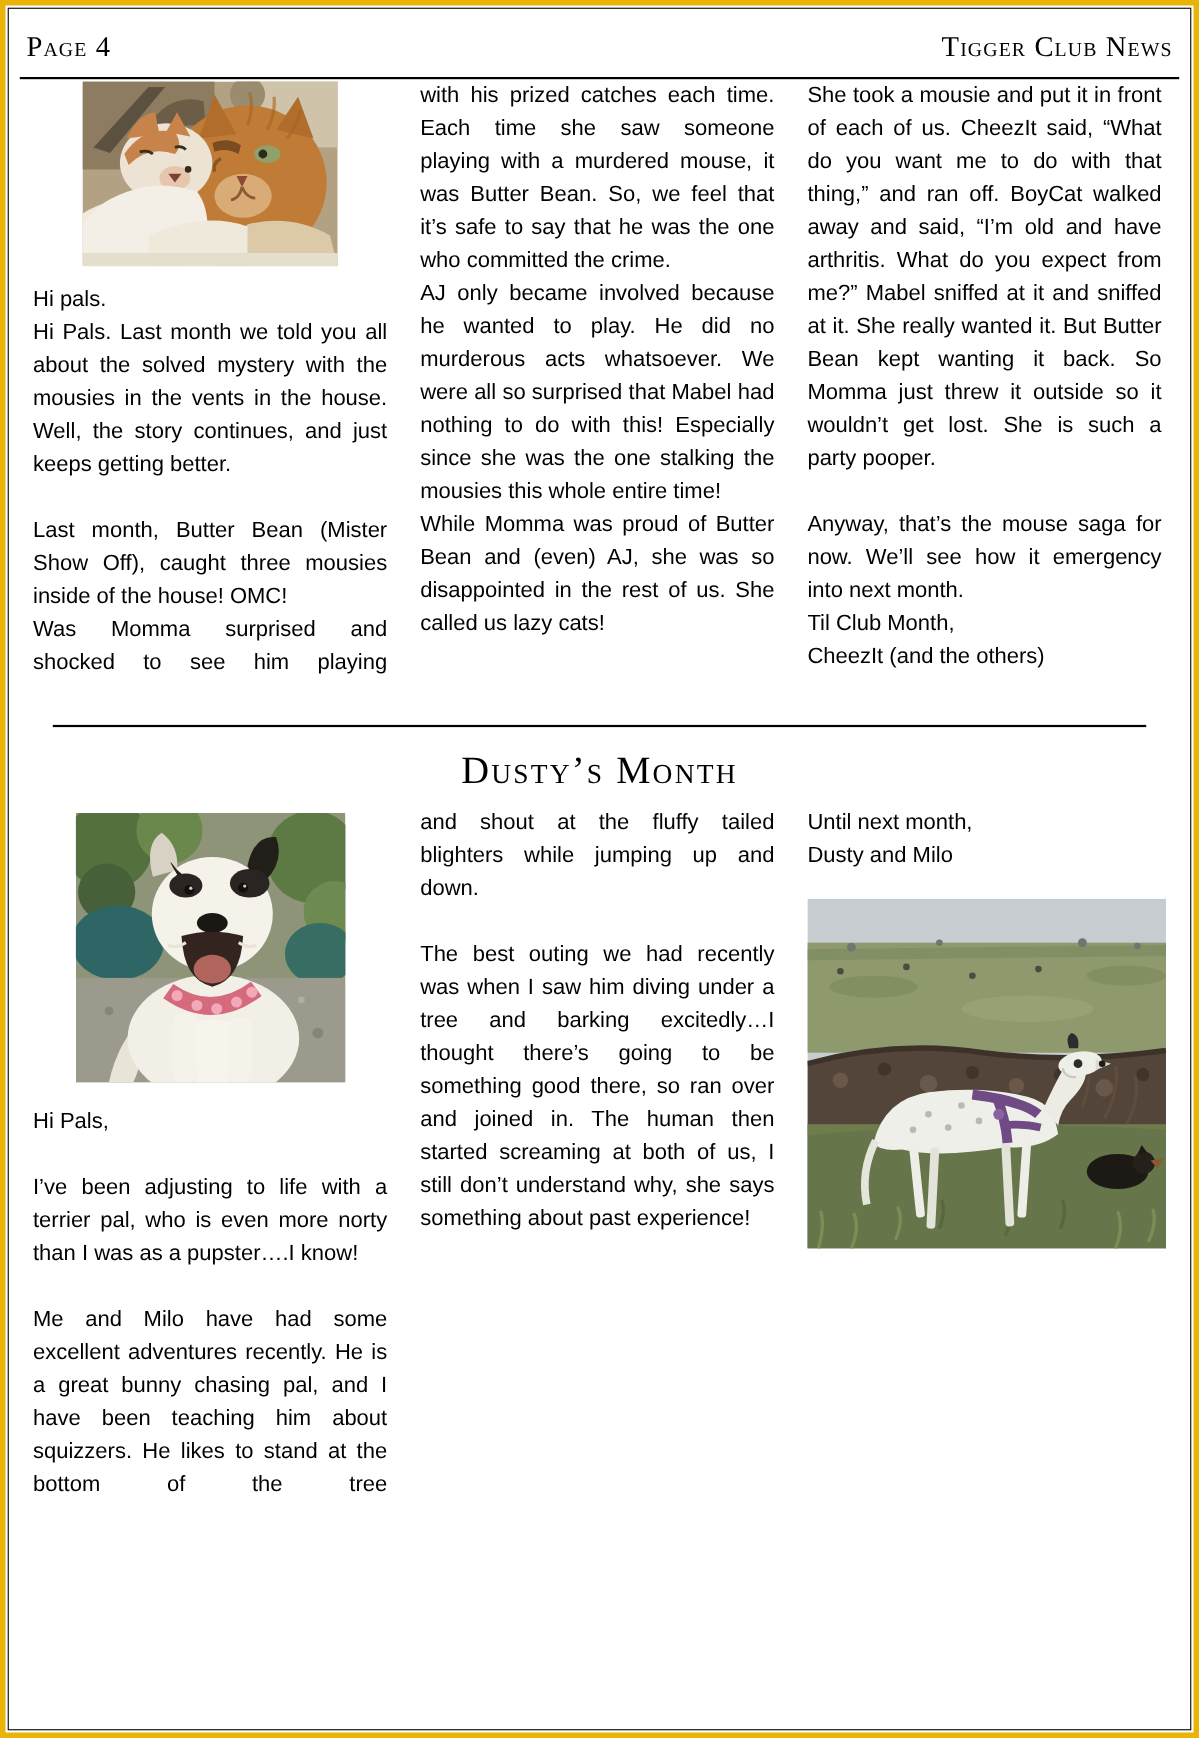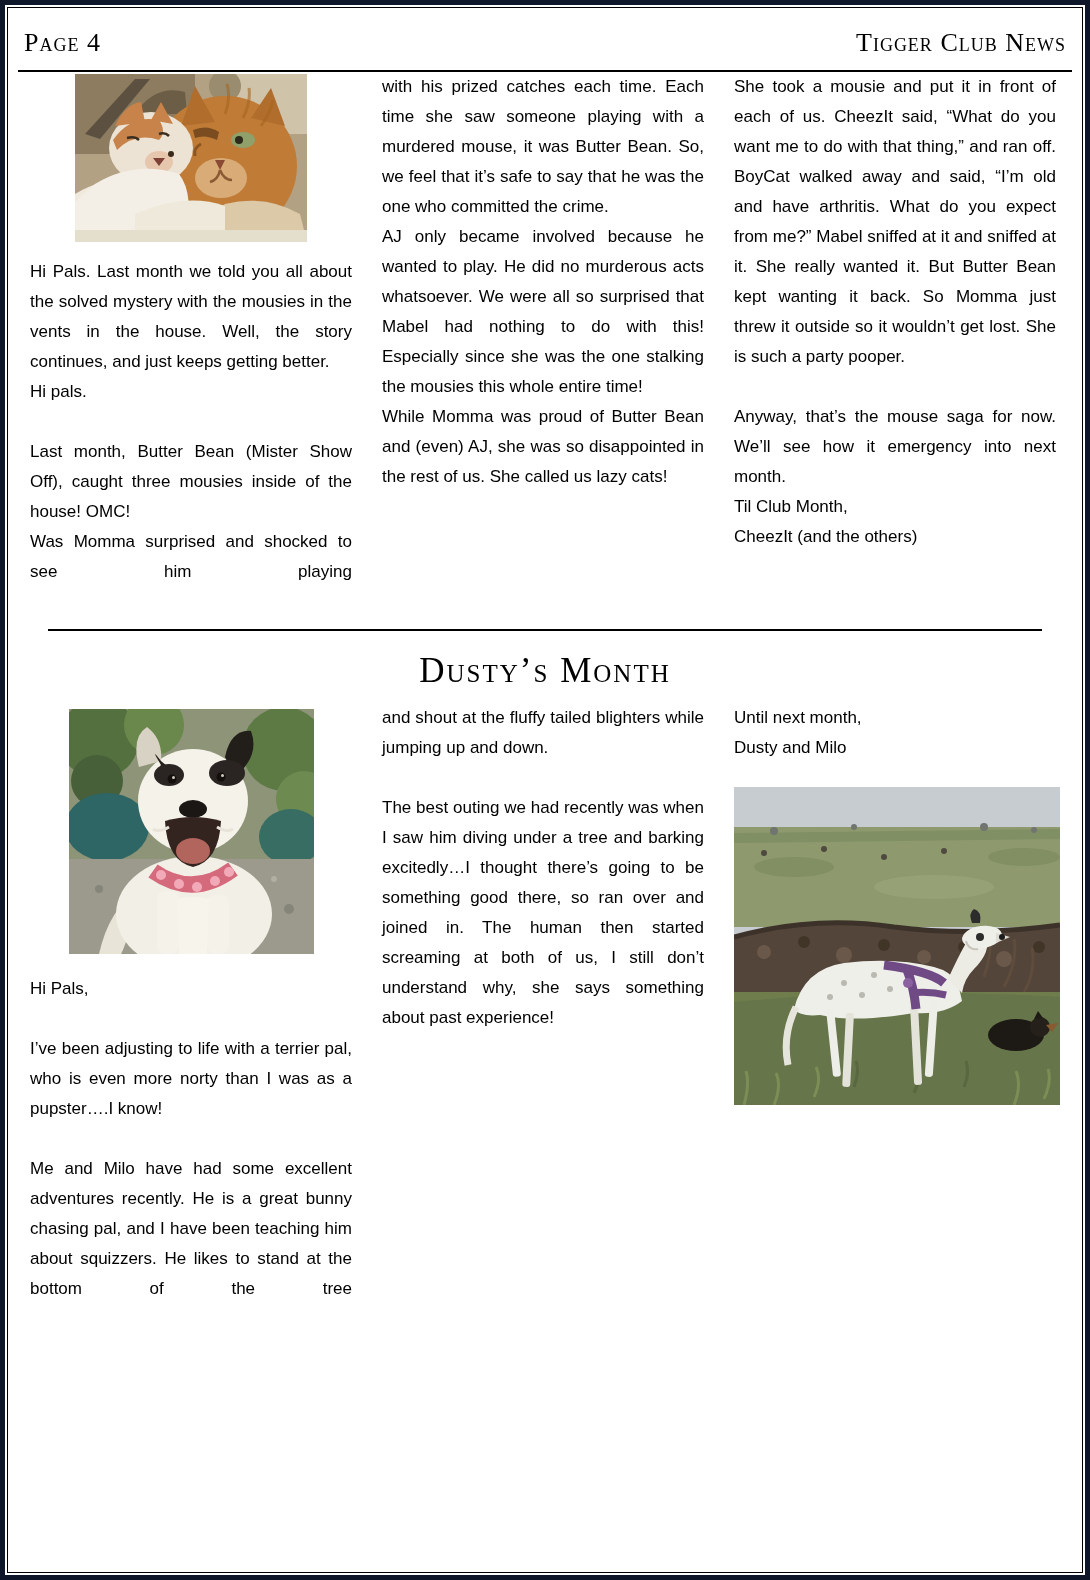--- a/index.html
+++ b/index.html
@@ -1,39 +1,39 @@
 <!DOCTYPE html>
 <html><head>
 <meta charset="utf-8">
 <style>
   html,body { margin:0; padding:0; background:#888; }
   .page {
     position:relative; width:1090px; height:1580px; margin:0 auto;
     background:#fff; box-sizing:border-box;
-    border:5px solid #0f172a; padding:2px;
+    border:5px solid #eab308; padding:2px;
   }
   .inner {
     width:100%; height:100%; box-sizing:border-box;
     border:1px solid #000; overflow:hidden;
     font-family:"Liberation Sans", sans-serif; color:#000;
   }
   .pagehead {
     display:flex; justify-content:space-between; align-items:baseline;
     padding:20px 16px 4px 16px;
     font-family:"Liberation Serif", serif; font-variant:small-caps;
     font-size:26px; letter-spacing:1px;
   }
   .headrule { border:0; border-top:2px solid #000; margin:8px 10px 0 10px; }
   .article-title {
     text-align:center; margin:20px 0 12px 0;
     font-family:"Liberation Serif", serif; font-variant:small-caps;
     font-weight:normal; font-size:35px; letter-spacing:2px;
   }
   .cols { display:flex; gap:30px; padding:0 22px; }
-  .col { flex:0 0 322px; width:322px; font-size:17px; line-height:30px; text-align:justify; }
+  .col { flex:0 0 322px; width:322px; font-size:20px; line-height:30px; text-align:justify; }
   .col p { margin:0; }
   p.gap { margin-top:30px; }
   p.cont { text-align-last:justify; }
   figure { margin:0; }
   .photo1 { width:232px; height:168px; margin:2px auto 15px auto; }
   .photo2 { width:245px; height:245px; margin:6px auto 20px auto; }
   .photo3 { width:326px; height:318px; margin:24px auto 0 auto; }
   .photo1 svg, .photo2 svg, .photo3 svg { display:block; width:100%; height:100%; }
   .divider { border:0; border-top:2px solid #000; margin:42px 40px 0 40px; }
 </style>
@@ -81,22 +81,22 @@
               <path d="M52,64 q8,-2 12,2" stroke="#3a2e20" stroke-width="2.5" fill="none"></path>
               <path d="M84,60 q6,-2 10,2" stroke="#3a2e20" stroke-width="2.5" fill="none"></path>
               <ellipse cx="84" cy="88" rx="14" ry="11" fill="#e7c6ae"></ellipse>
               <path d="M78,84 L90,84 L84,92 Z" fill="#7d4136"></path>
               <circle cx="96" cy="80" r="3" fill="#3a2a1c"></circle>
               <path d="M20,110 Q60,86 104,100 Q120,120 110,168 L0,168 L0,128 Z" fill="#f4efe6"></path>
               <path d="M60,140 Q110,118 150,132 L150,168 L60,168 Z" fill="#efe9dc"></path>
               <rect x="0" y="156" width="232" height="12" fill="#e4decd"></rect>
             </svg>
           </figure>
+          <p>Hi pals.</p>
           <p>Hi Pals. Last month we told you all about the solved mystery with the mousies in the vents in the house. Well, the story continues, and just keeps getting better.</p>
-          <p>Hi pals.</p>
           <p class="gap">Last month, Butter Bean (Mister Show Off), caught three mousies inside of the house! OMC!</p>
           <p class="cont">Was Momma surprised and shocked to see him playing</p>
         </div>
 
         <div class="col">
           <p>with his prized catches each time. Each time she saw someone playing with a murdered mouse, it was Butter Bean. So, we feel that it’s safe to say that he was the one who committed the crime.</p>
           <p>AJ only became involved because he wanted to play. He did no murderous acts whatsoever. We were all so surprised that Mabel had nothing to do with this! Especially since she was the one stalking the mousies this whole entire time!</p>
           <p>While Momma was proud of Butter Bean and (even) AJ, she was so disappointed in the rest of us. She called us lazy cats!</p>
         </div>
 

